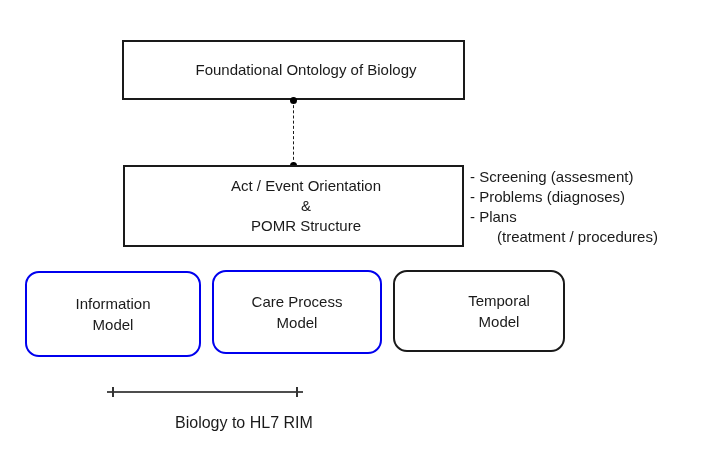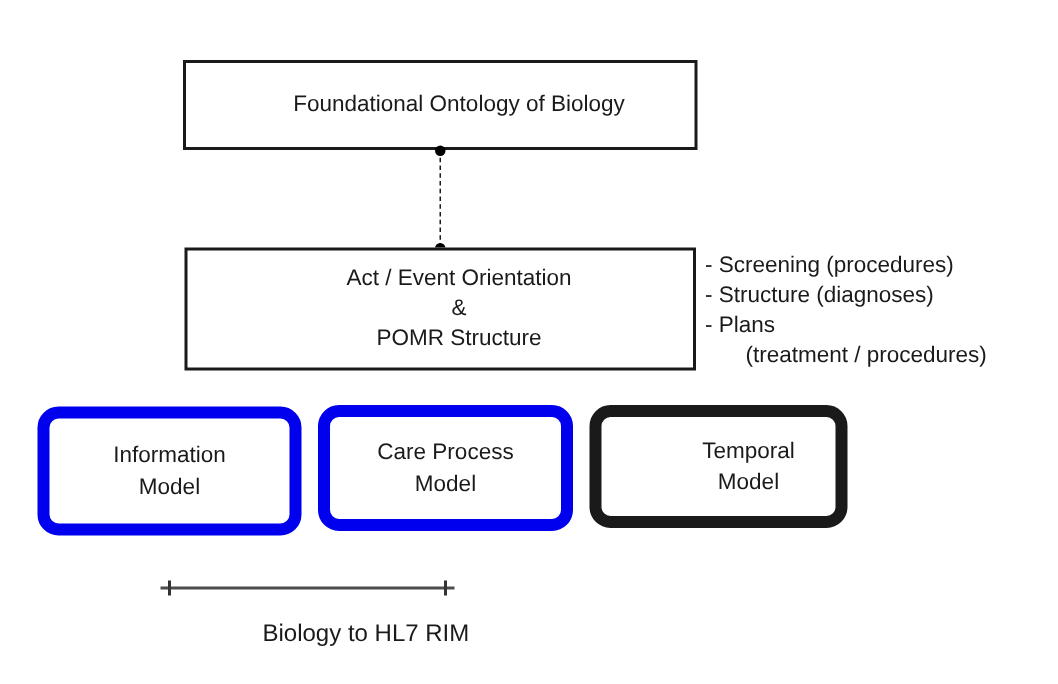--- a/index.html
+++ b/index.html
@@ -53,21 +53,21 @@
     left: 470px; top: 167px;
     font-size: 15px;
     line-height: 20px;
     white-space: nowrap;
   }
   .annotations .indent { padding-left: 27px; }
 
   .model-box {
     position: absolute;
     box-sizing: border-box;
-    border: 8px solid #a21caf;
+    border: 2px solid #a21caf;
     border-radius: 14px;
     background: #ffffff;
     display: flex;
     flex-direction: column;
     align-items: center;
     justify-content: center;
     text-align: center;
     font-size: 15px;
     line-height: 21px;
   }
@@ -111,22 +111,22 @@
   <div class="connector-dot dot-top"></div>
   <div class="connector-dot dot-bottom"></div>
 
   <div class="rect-box middle-box">
     <span>Act / Event Orientation</span>
     <span>&amp;</span>
     <span>POMR Structure</span>
   </div>
 
   <div class="annotations">
-    <div>- Screening (procedures)</div>
-    <div>- Structure (diagnoses)</div>
+    <div>- Screening (assesment)</div>
+    <div>- Problems (diagnoses)</div>
     <div>- Plans</div>
     <div class="indent">(treatment / procedures)</div>
   </div>
 
   <div class="model-box model-box-0" style="border-color: rgb(0, 0, 238);">
     <span>Information</span>
     <span>Model</span>
   </div>
 
   <div class="model-box model-box-1" style="border-color: rgb(0, 0, 238);">

